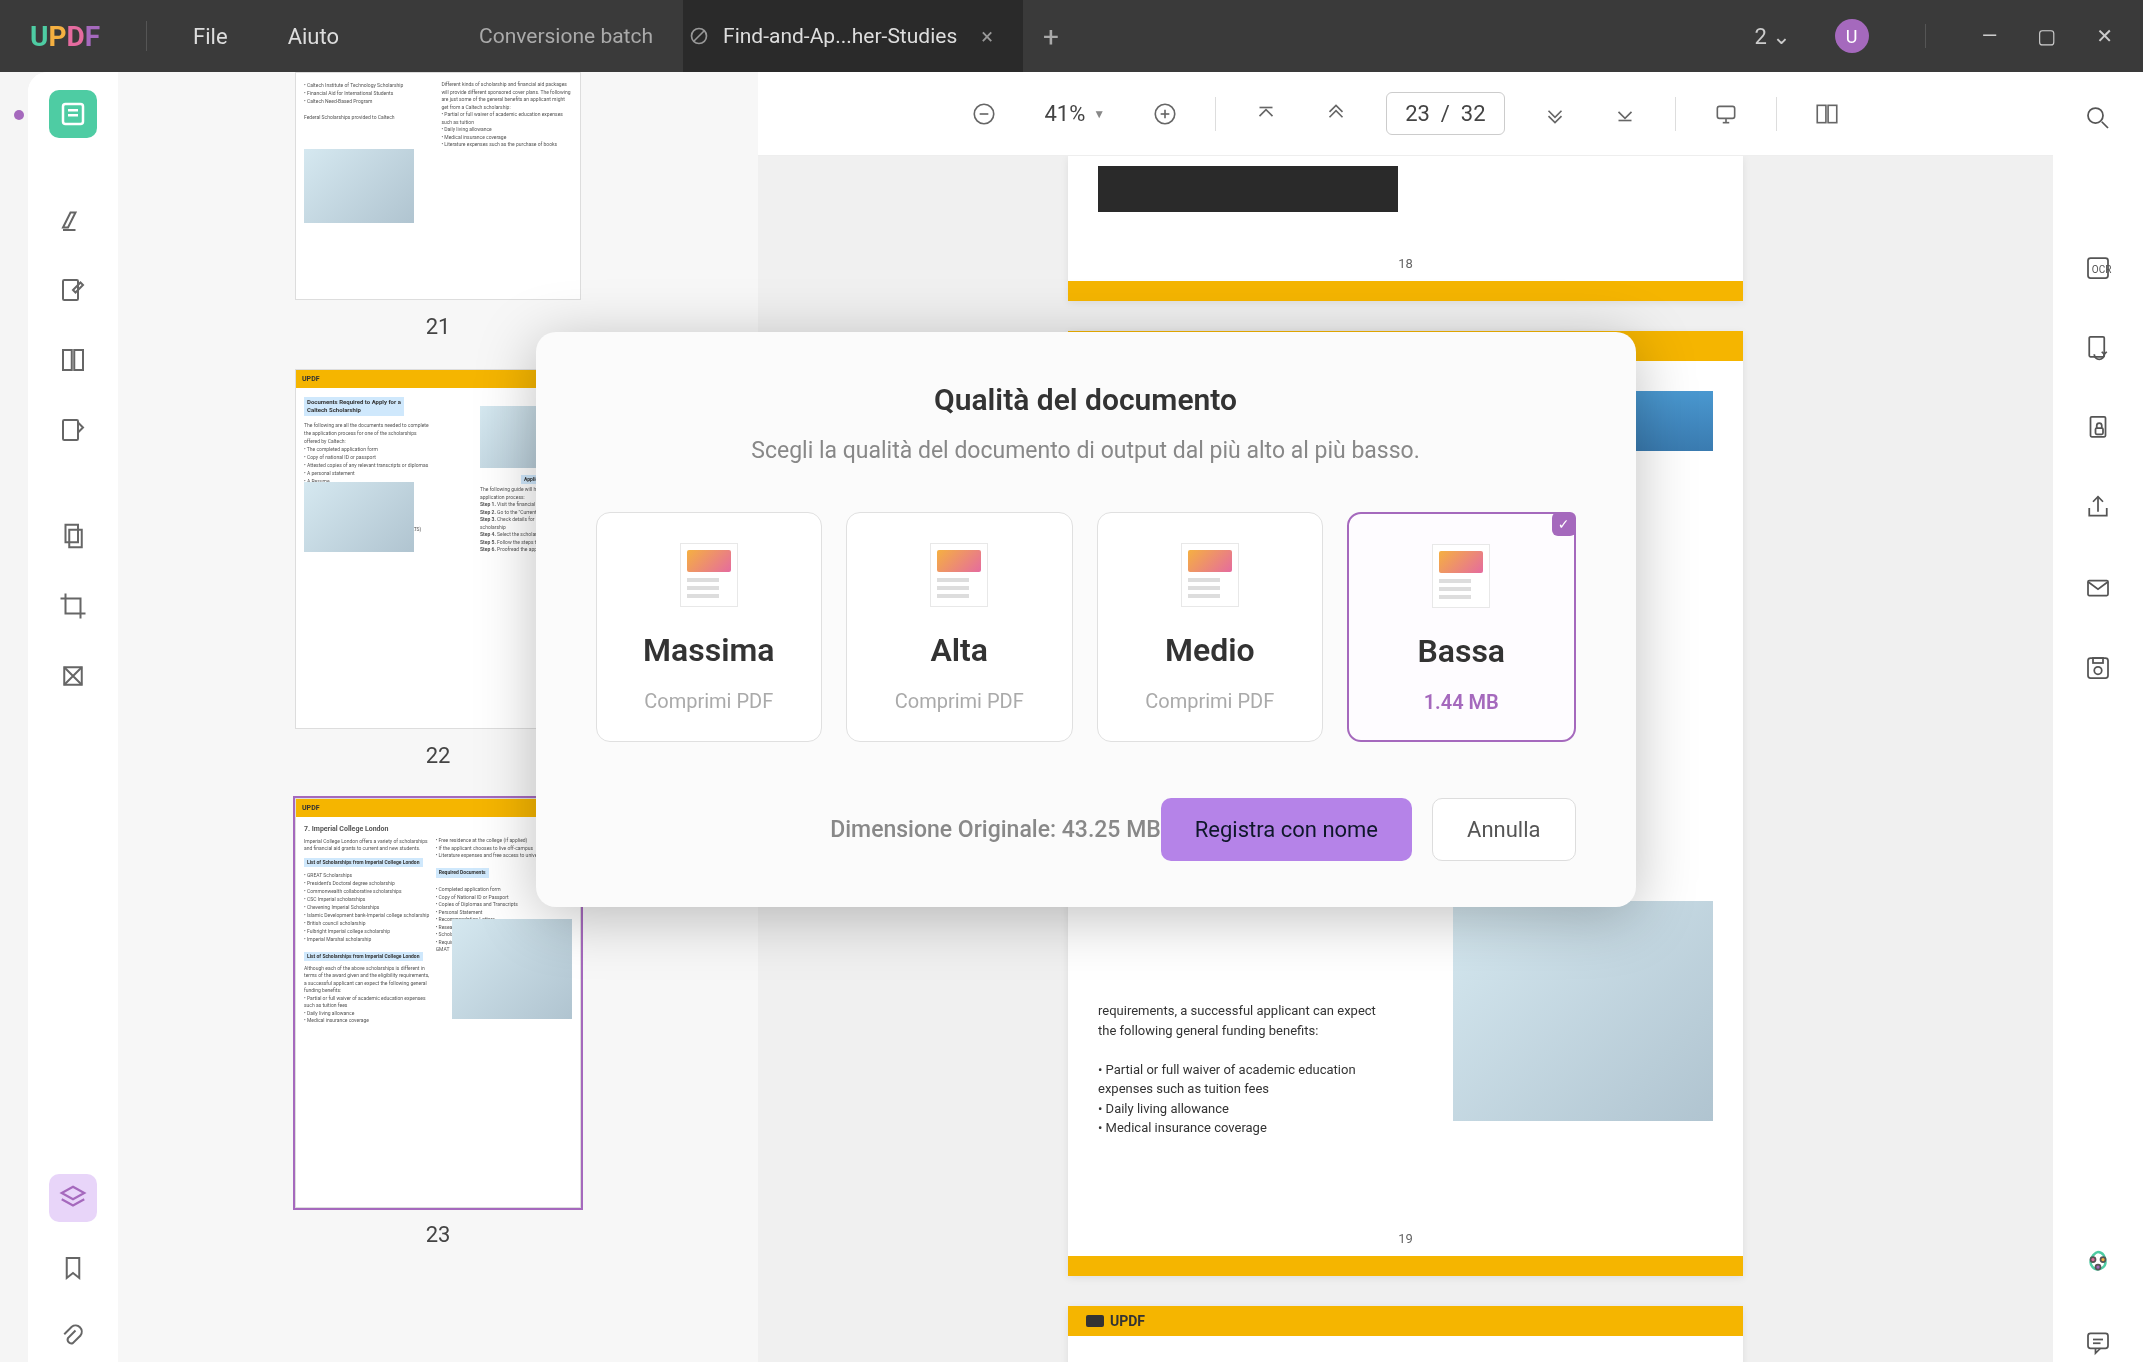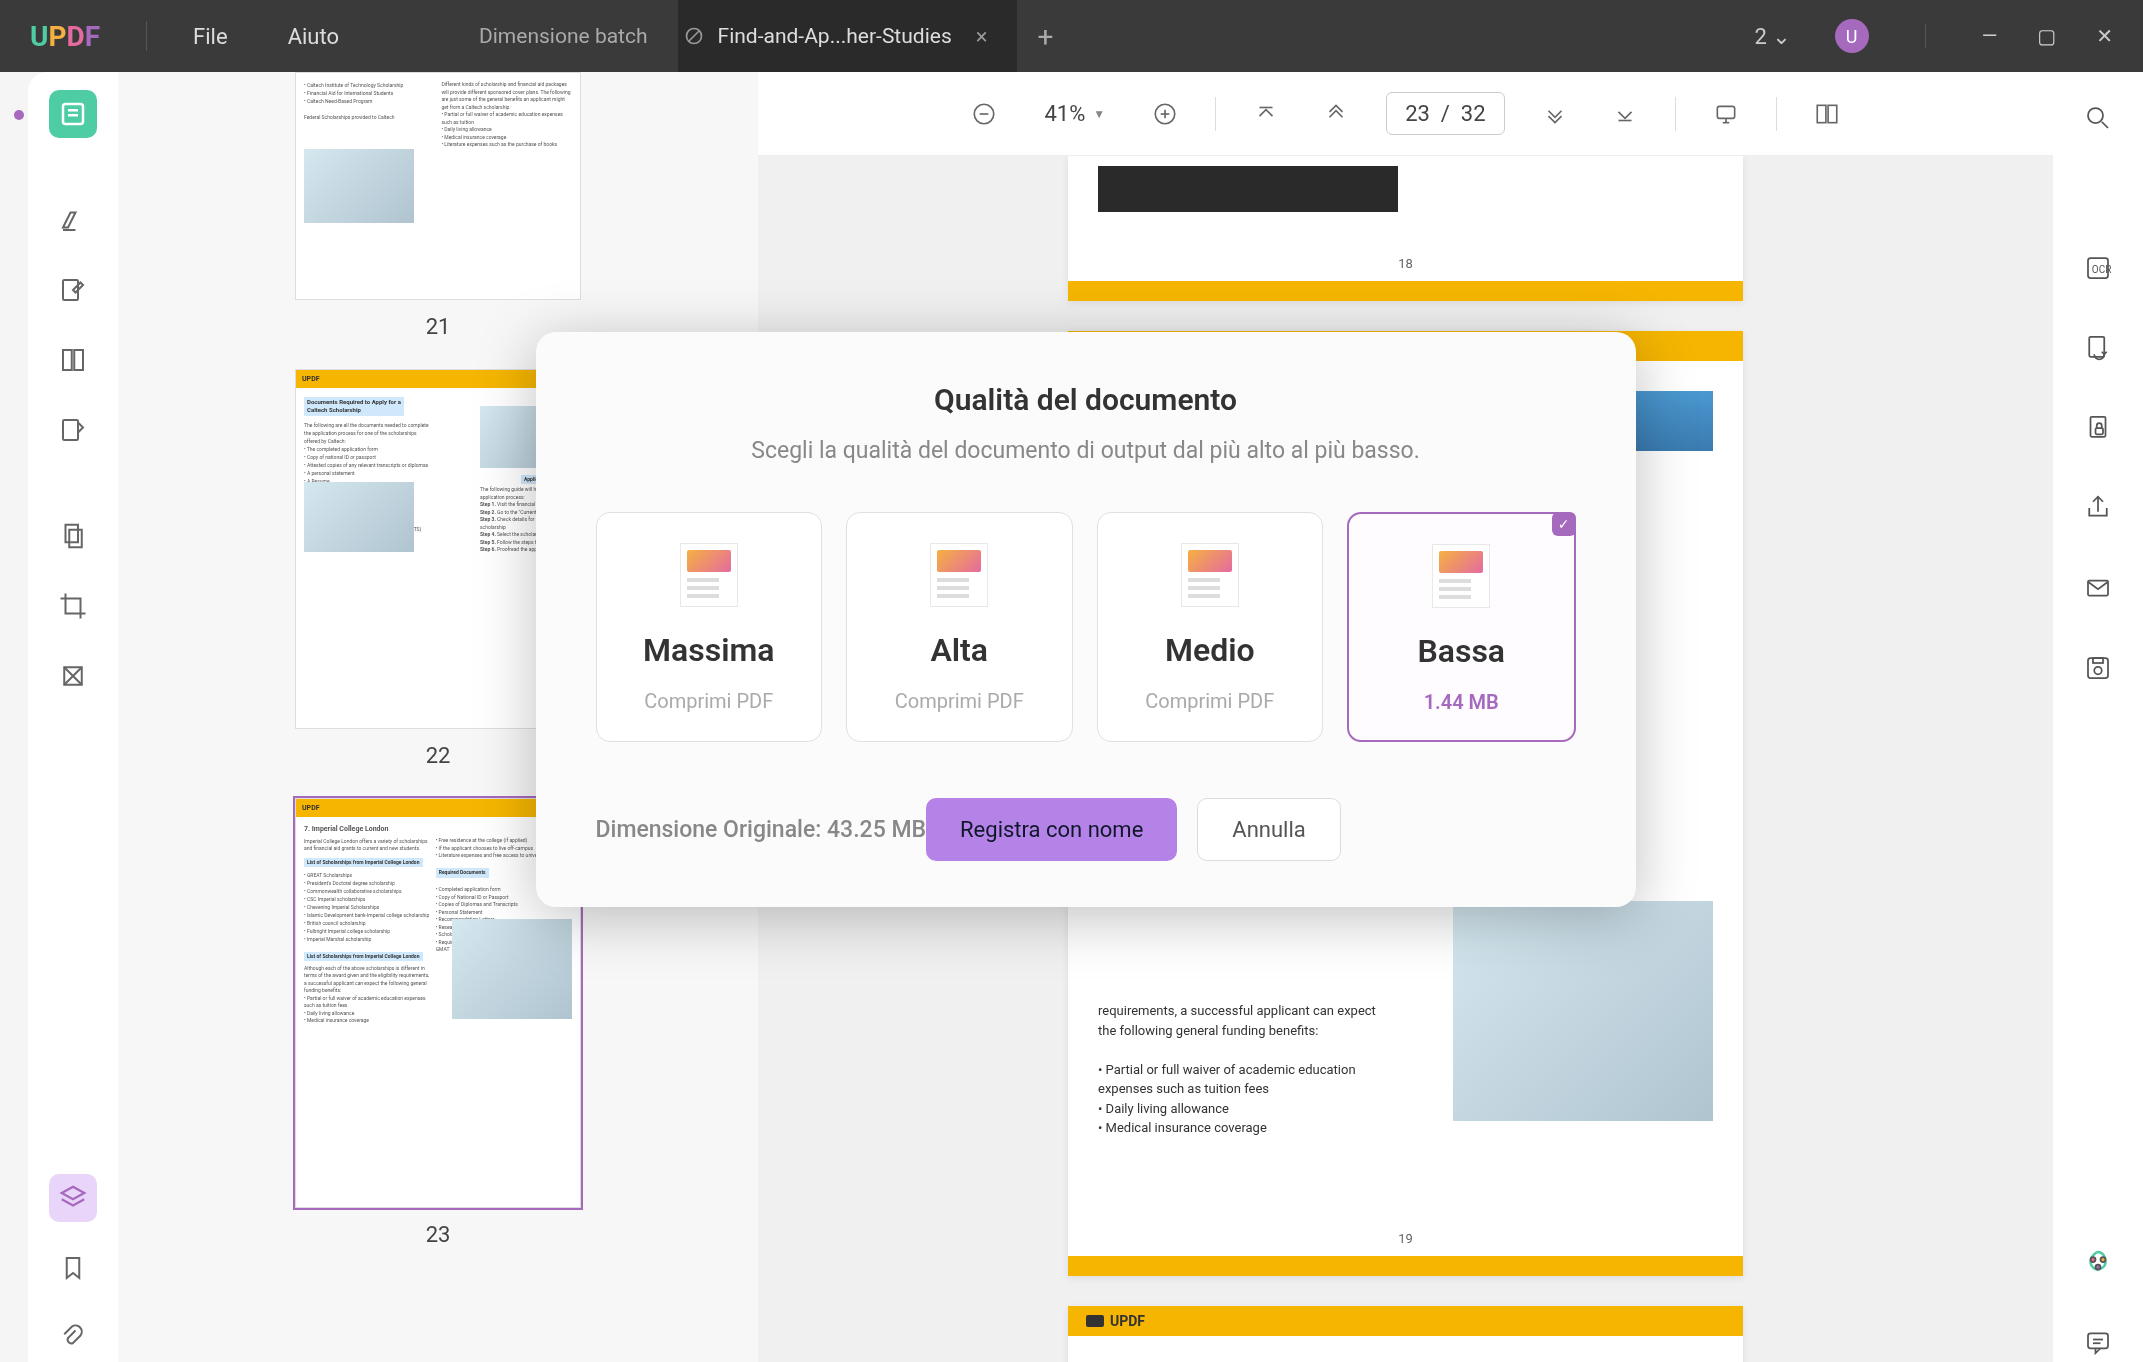--- a/index.html
+++ b/index.html
@@ -70,39 +70,39 @@
 .q-opts { display: flex; gap: 24px; justify-content: center; margin-bottom: 56px; }
 .q-opt { flex: 1; max-width: 232px; border: 1px solid #e0e0e0; border-radius: 14px; background: #fff; padding: 30px 10px 26px; text-align: center; cursor: pointer; position: relative; }
 .q-opt.selected { border: 2px solid #a569bd; background: #fefcff; }
 .q-opt .check { position: absolute; top: -2px; right: -2px; width: 24px; height: 24px; background: #a569bd; border-radius: 6px; color: #fff; font-size: 14px; display: flex; align-items: center; justify-content: center; }
 .q-thumb { width: 58px; height: 64px; margin: 0 auto 24px; border: 1px solid #e8e8e8; background: #fff; position: relative; overflow: hidden; }
 .q-thumb::before { content: ""; position: absolute; left: 6px; right: 6px; top: 6px; height: 22px; background: linear-gradient(135deg, #f5b041, #e56b9f); border-radius: 2px; }
 .q-thumb::after { content: ""; position: absolute; left: 6px; right: 18px; top: 34px; height: 4px; background: #ddd; box-shadow: 0 8px 0 #ddd, 0 16px 0 #ddd; }
 .q-opt .name { font-size: 32px; font-weight: 600; color: #333; margin-bottom: 2px; }
 .q-opt .info { font-size: 20px; color: #aaa; margin-top: 20px; }
 .q-opt.selected .info { color: #a569bd; font-weight: 600; }
-.modal-foot { display: flex; align-items: center; justify-content: flex-start; }
+.modal-foot { display: flex; align-items: center; justify-content: flex-end; }
 .orig-size { font-size: 23px; color: #888; font-weight: 500; }
 .btns { display: flex; gap: 20px; }
 .btn { padding: 18px 34px; border-radius: 10px; font-size: 22px; cursor: pointer; border: none; }
 .btn.primary { background: #b583e8; color: #0f172a; }
 .btn.secondary { background: #fff; border: 1px solid #ddd; color: #555; }
 </style>
 </head>
 <body>
 
 <div class="titlebar">
   <div class="logo">
     <span class="u">U</span><span class="p">P</span><span class="d">D</span><span class="f">F</span>
   </div>
   <div class="div"></div>
   <div class="menu-item">File</div>
   <div class="menu-item">Aiuto</div>
   <div class="tabs">
-    <div class="tab inactive">Dimensione batch</div>
+    <div class="tab inactive">Conversione batch</div>
     <div class="tab active">
       <svg width="20" height="20" viewBox="0 0 24 24" fill="none" stroke="#999" stroke-width="2">
           <circle cx="12" cy="12" r="9"></circle>
           <line x1="6" y1="18" x2="18" y2="6"></line>
         </svg>
       <span>Find-and-Ap...her-Studies</span>
       <span class="x">×</span>
     </div>
     <div class="tab add">+</div>
   </div>

